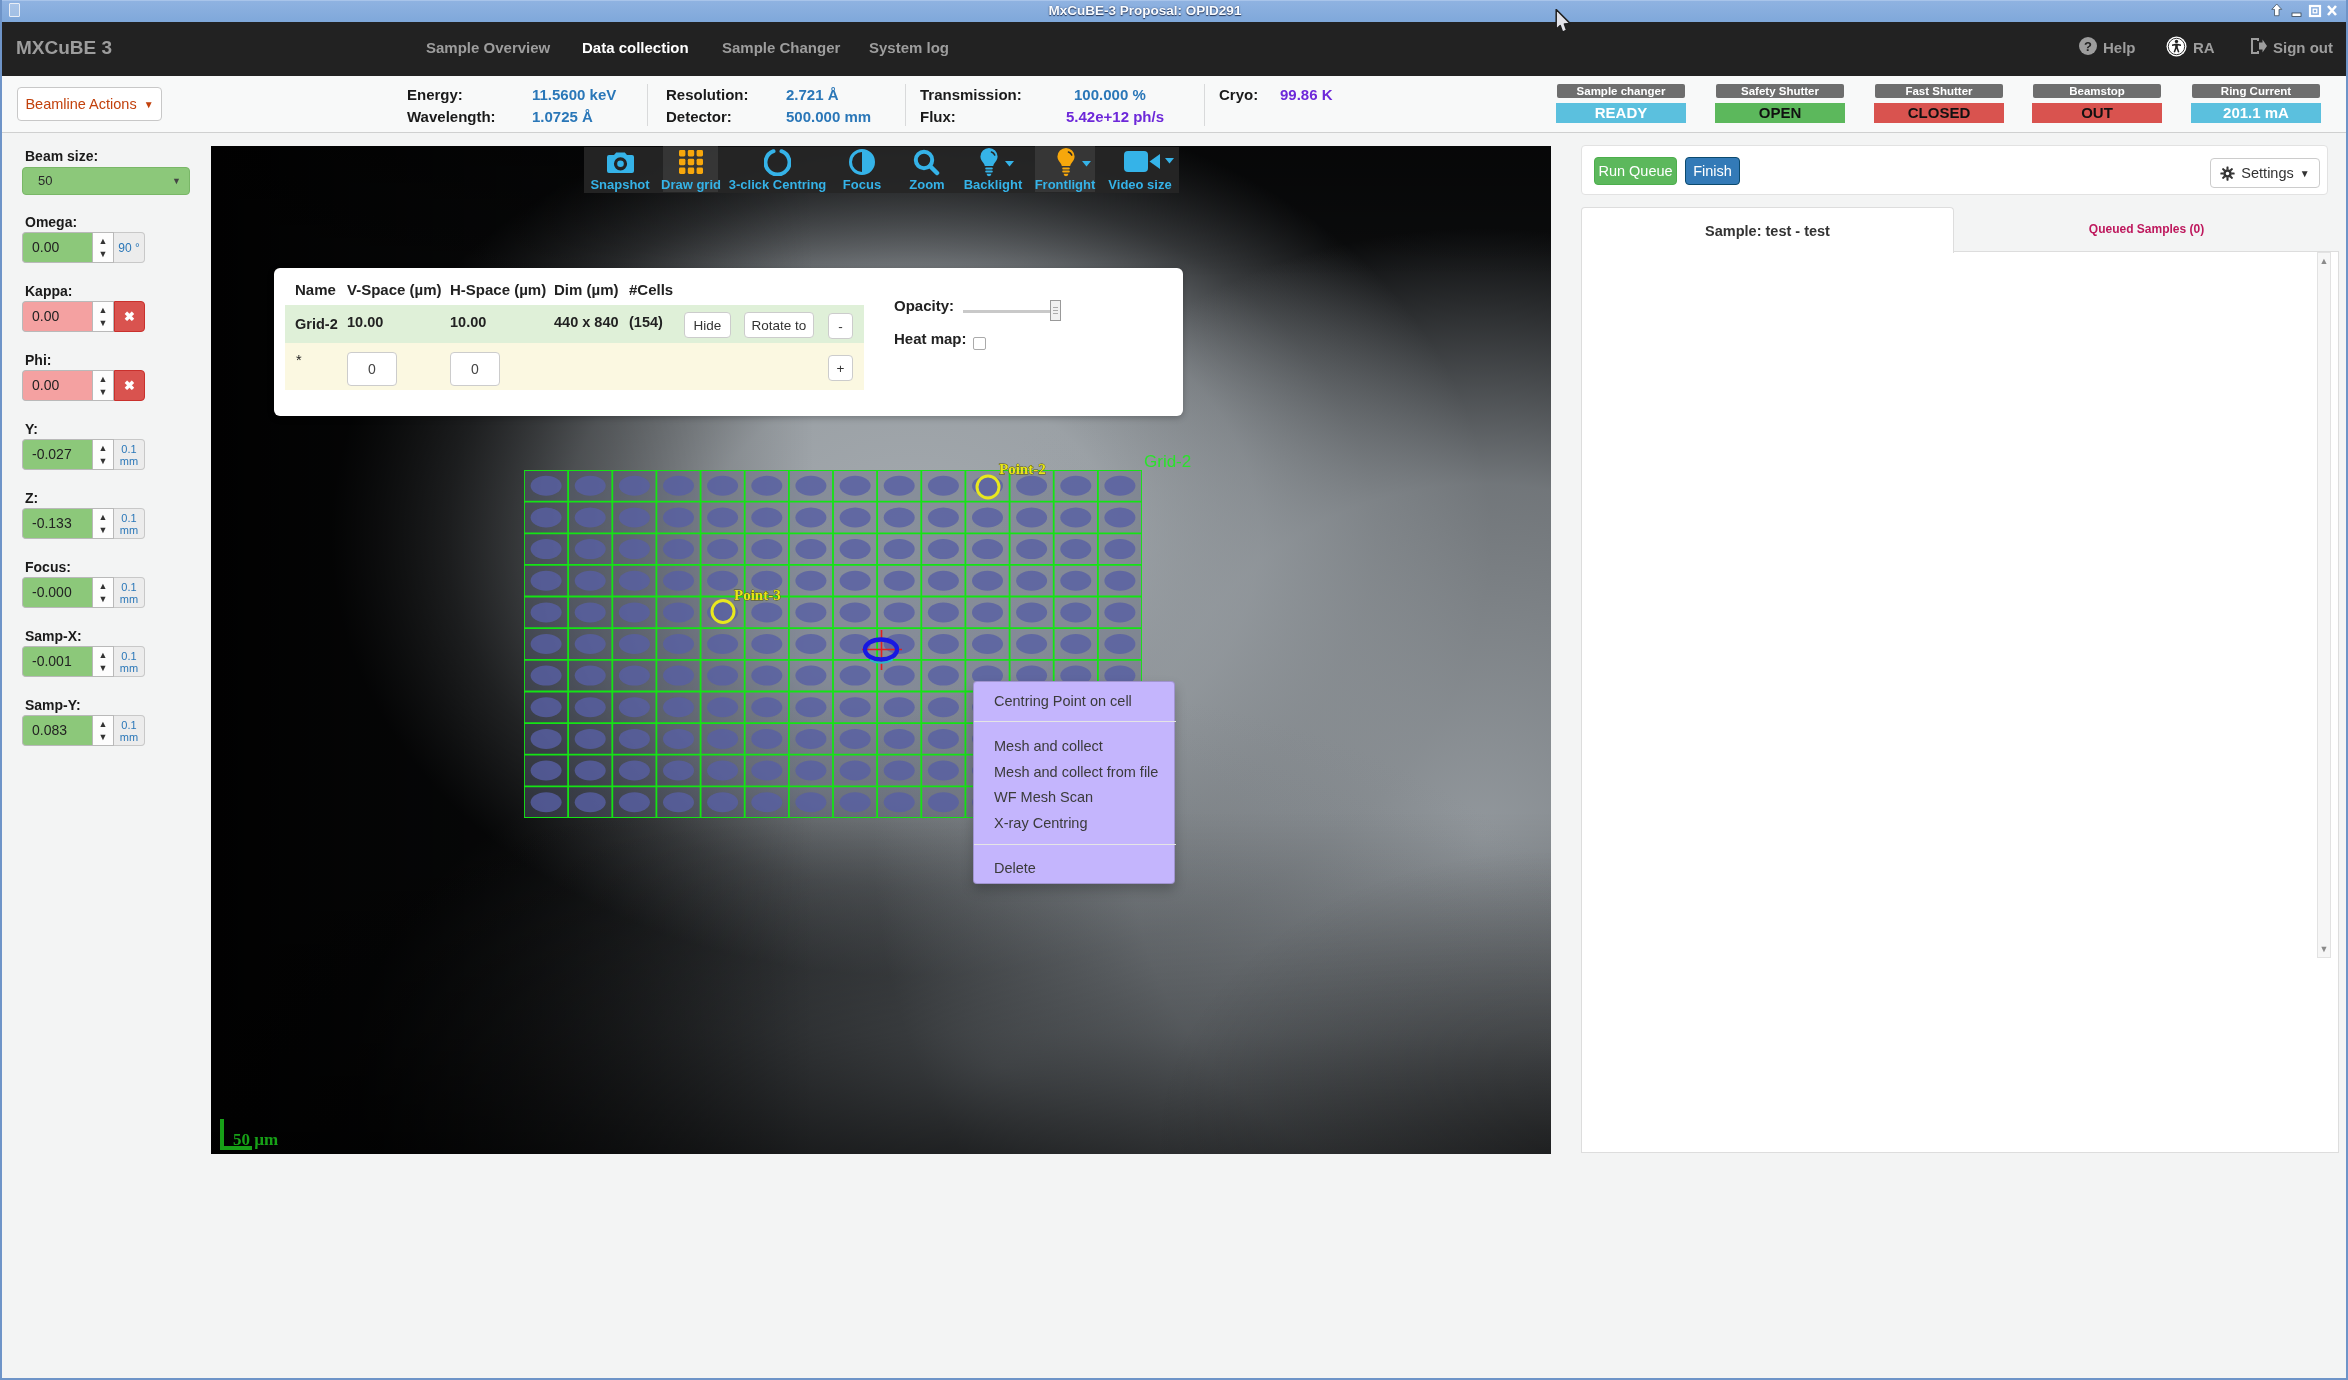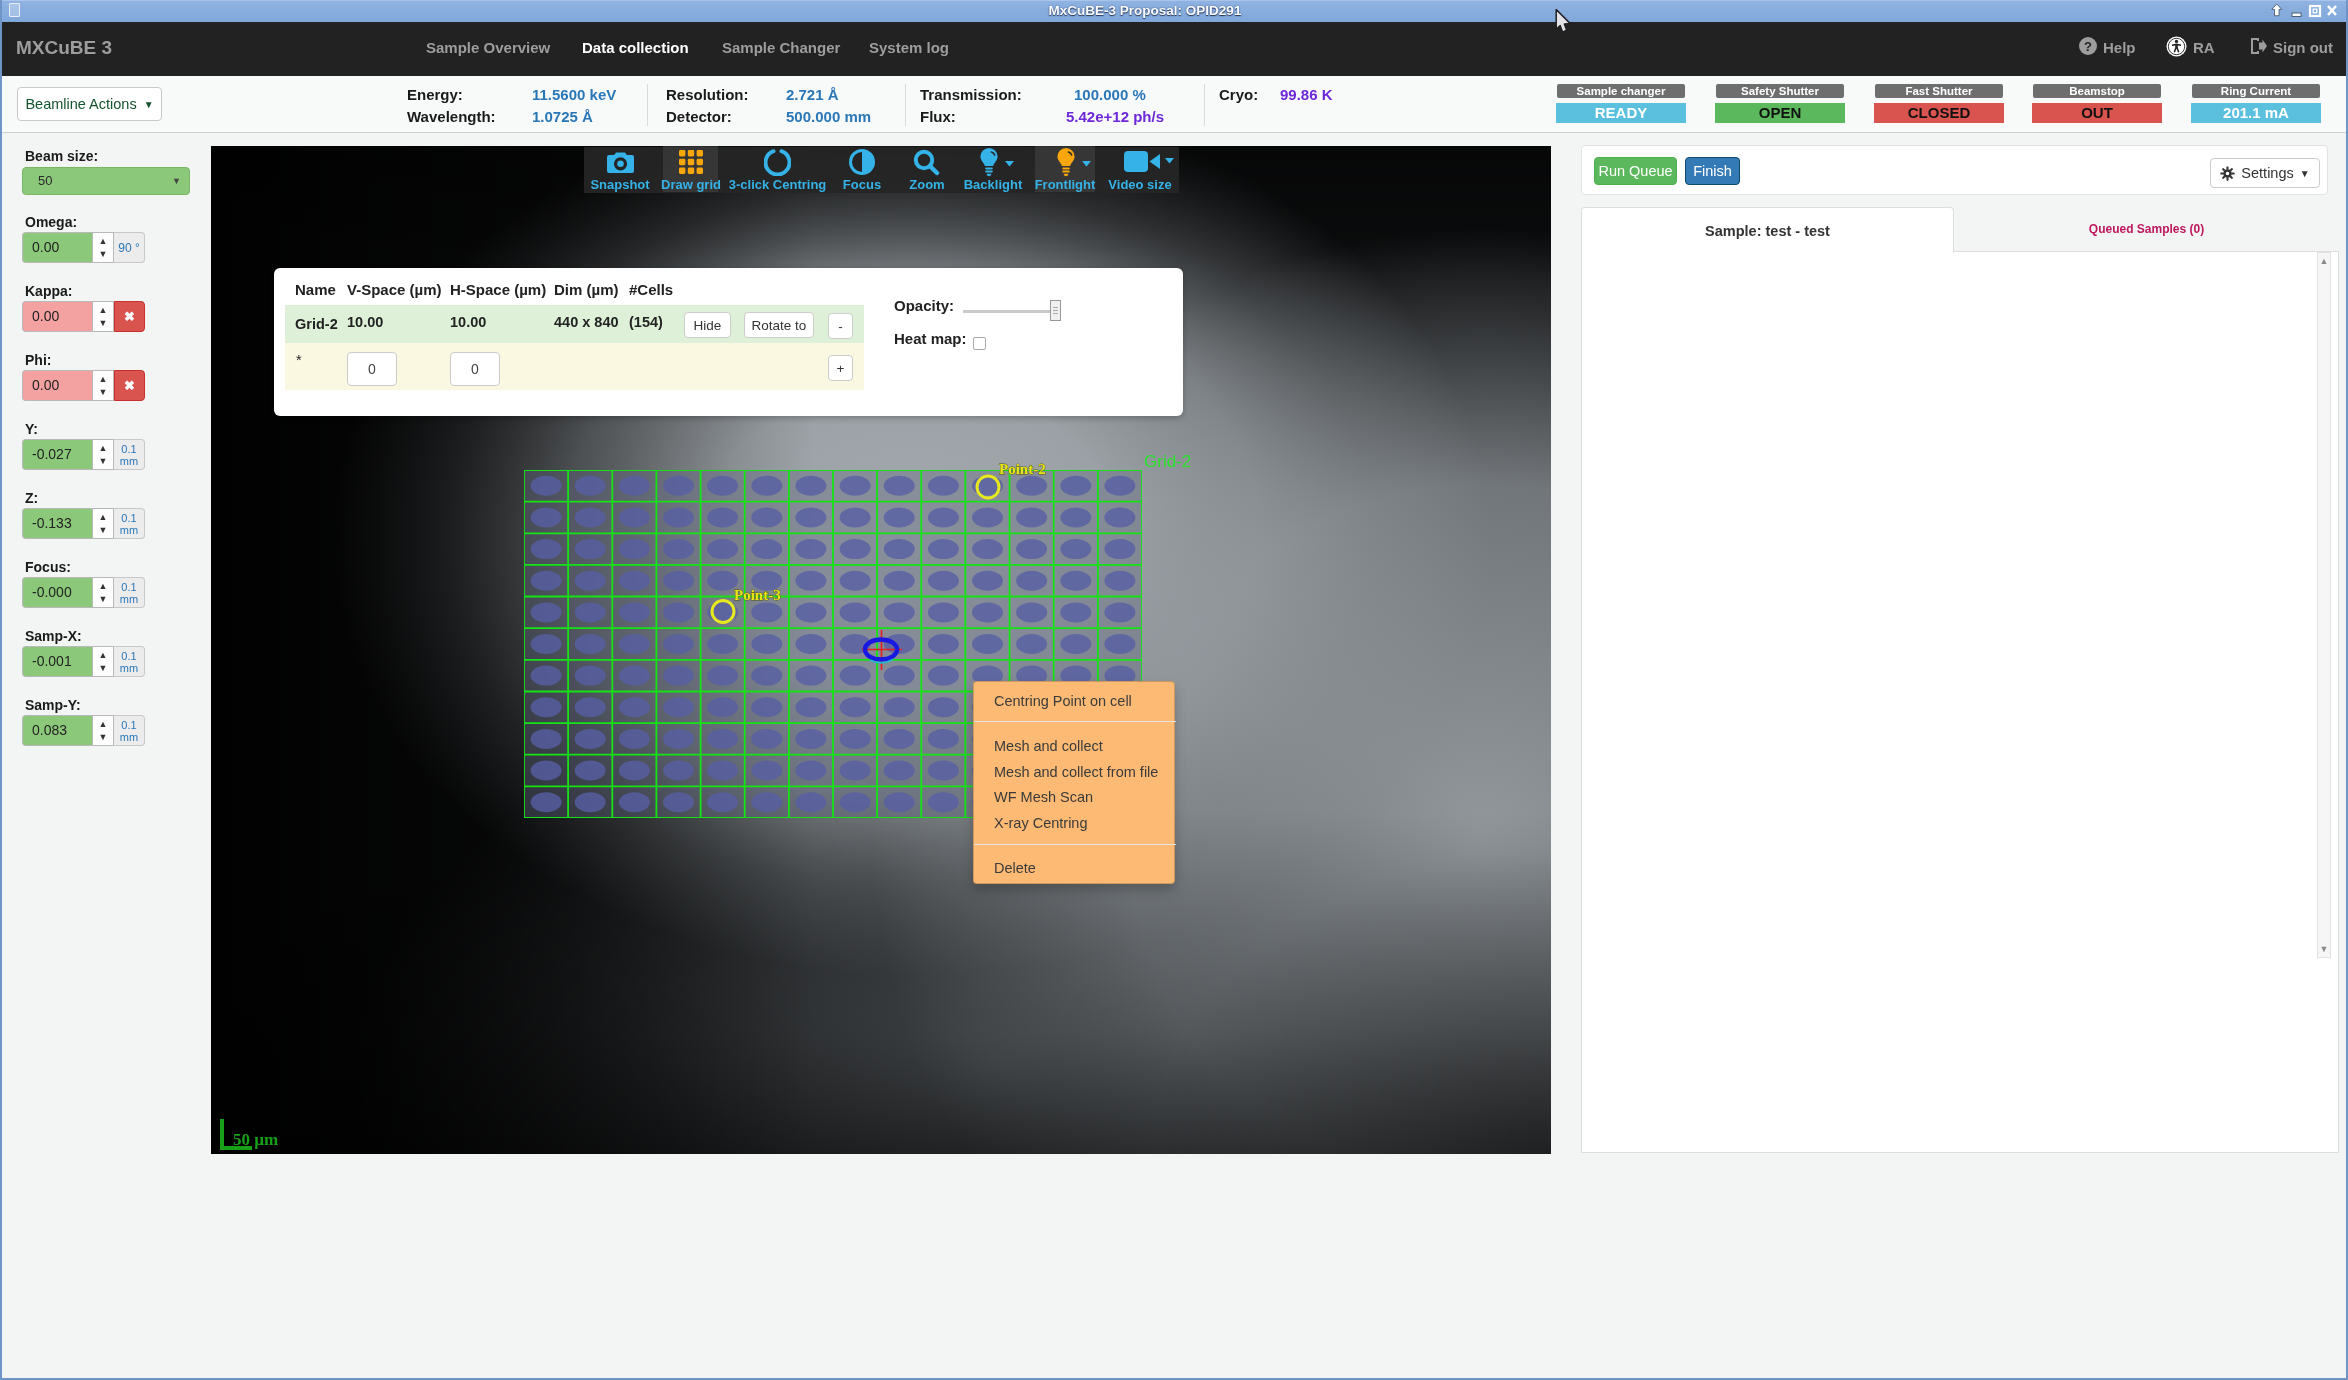--- a/index.html
+++ b/index.html
@@ -24,21 +24,21 @@
 #navbar { position:absolute; left:0; top:22px; width:2348px; height:54px; background:#222222; }
 #brand { position:absolute; left:16px; top:37px; font-size:19px; font-weight:bold; color:#9d9d9d; }
 .navlink { position:absolute; top:39px; font-size:15px; font-weight:bold; color:#9d9d9d; }
 .navlink.active { color:#ffffff; }
 .navright { position:absolute; top:39px; font-size:15px; font-weight:bold; color:#9d9d9d; }
 
 
 #statusbar { position:absolute; left:0; top:76px; width:2348px; height:57px;
   background:#f8f9f9; border-bottom:1px solid #cfd0d0; }
 #blbtn { position:absolute; left:17px; top:87px; width:145px; height:34px; background:#fff;
-  border:1px solid #c8c8c8; border-radius:4px; font-size:14.5px; color:#14532d;
+  border:1px solid #c8c8c8; border-radius:4px; font-size:14.5px; color:#c2410c;
   display:flex; align-items:center; justify-content:center; gap:7px; }
 .slabel { position:absolute; font-size:15px; font-weight:bold; color:#1a1a1a; }
 .svalue { position:absolute; font-size:15px; font-weight:bold; color:#2a77b8; }
 .svalue.dark { color:#6d28d9; }
 .vdiv { position:absolute; top:8px; height:42px; width:1px; background:#d9dadb; }
 .chip { position:absolute; width:130px; }
 .chiphead { position:absolute; left:1px; top:8px; width:128px; height:14px; background:#6e6e6e;
   border-radius:2px; color:#fff; font-size:11.5px; font-weight:bold; text-align:center; line-height:14px; }
 .chipval { position:absolute; left:0; top:27px; width:130px; height:20px; font-size:15px; font-weight:bold;
   text-align:center; line-height:20px; }
@@ -94,21 +94,21 @@
 .gph { position:absolute; top:13px; font-size:15px; font-weight:bold; color:#222; }
 #gprow1 { position:absolute; left:11px; top:37px; width:579px; height:38px; background:#dff0d8; }
 #gprow2 { position:absolute; left:11px; top:75px; width:579px; height:47px; background:#fbf8e1; }
 .gpc { position:absolute; font-size:14.5px; color:#222; }
 .wbtn { position:absolute; background:#fff; border:1px solid #ccc; border-radius:4px;
   font-size:13.5px; color:#333; display:flex; align-items:center; justify-content:center; }
 .gpinput { position:absolute; width:50px; height:34px; background:#fff; border:1px solid #ccc;
   border-radius:4px; font-size:14px; color:#444; text-align:center; line-height:32px; }
 
 
-#ctxmenu { position:absolute; left:762px; top:535px; width:202px; height:203px; background:#fdba74;
+#ctxmenu { position:absolute; left:762px; top:535px; width:202px; height:203px; background:#c4b5fd;
   border:1px solid rgba(0,0,0,0.18); border-radius:4px; box-shadow:0 6px 12px rgba(0,0,0,0.22);
   z-index:6; }
 .mi { position:absolute; left:20px; font-size:14.5px; color:#3b3b3b; }
 .mdiv { position:absolute; left:0; width:202px; height:1px; background:#e5e5e5; }
 
 
 #scaleL { position:absolute; left:9px; top:973px; width:32px; height:31px;
   border-left:4px solid #17a017; border-bottom:4px solid #17a017; }
 #scaleTxt { position:absolute; left:22px; top:984px; font-family:"Liberation Serif", serif;
   font-size:17px; font-weight:bold; color:#17a017; }

